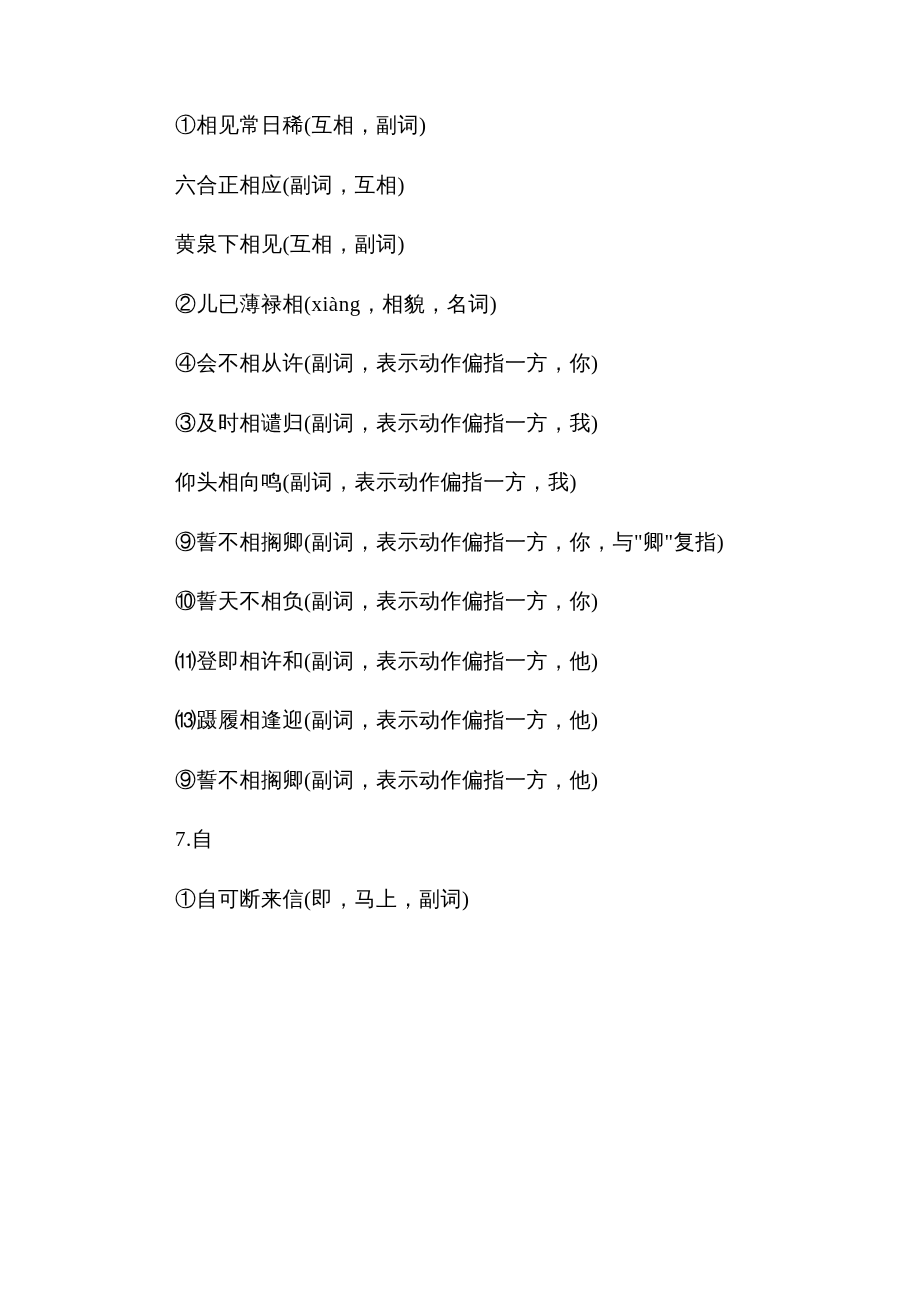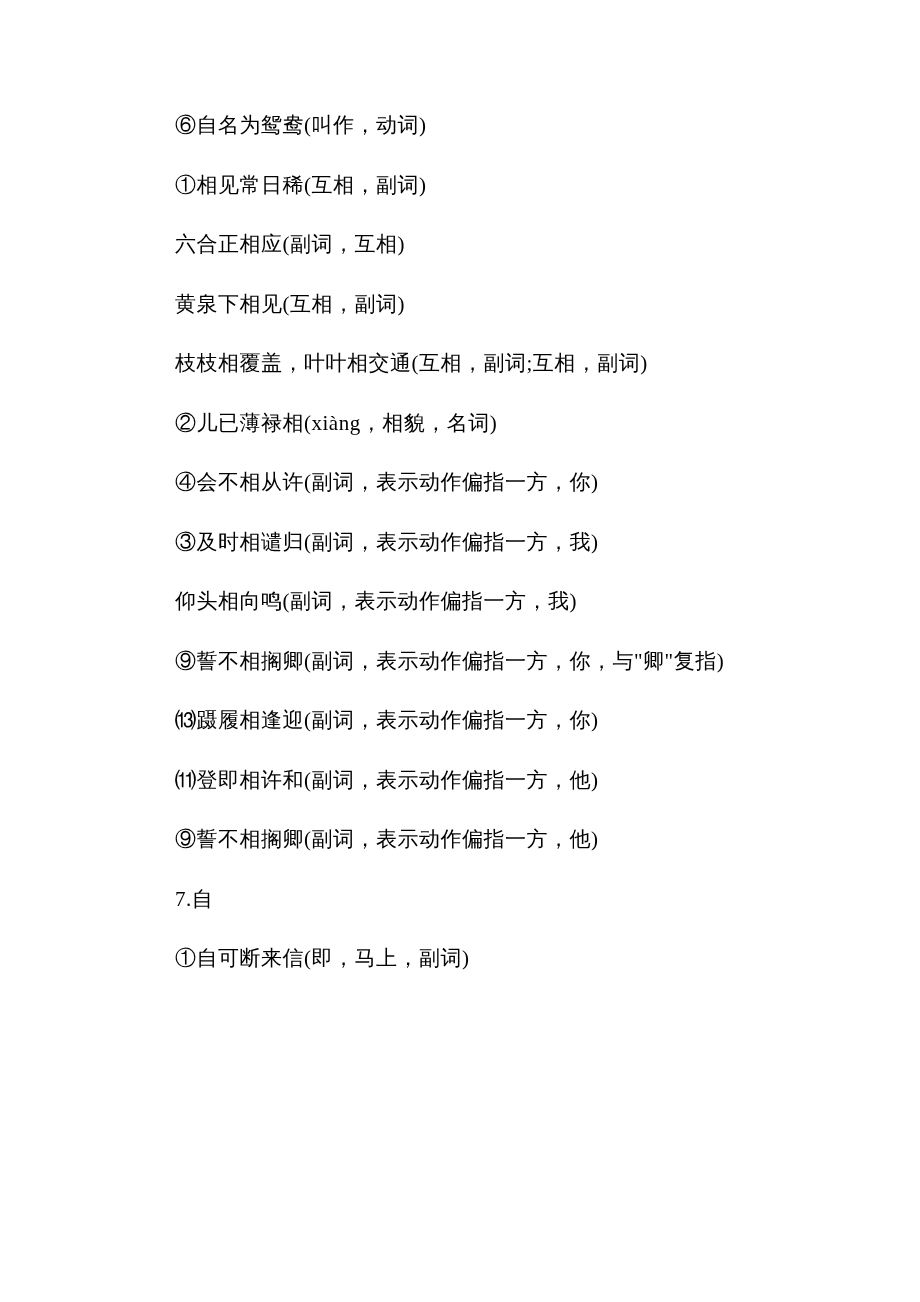--- a/index.html
+++ b/index.html
@@ -15,28 +15,27 @@
     }
     .line {
       margin-bottom: 28px;
       letter-spacing: 0.5px;
     }
   </style>
 </head>
 <body>
 
 <div id="content">
-    <div class="line">⑥自名为鸳鸯(叫作，动词)</div>
     <div class="line">①相见常日稀(互相，副词)</div>
     <div class="line">六合正相应(副词，互相)</div>
     <div class="line">黄泉下相见(互相，副词)</div>
-    <div class="line">枝枝相覆盖，叶叶相交通(互相，副词;互相，副词)</div>
     <div class="line">②儿已薄禄相(xiàng，相貌，名词)</div>
     <div class="line">④会不相从许(副词，表示动作偏指一方，你)</div>
     <div class="line">③及时相谴归(副词，表示动作偏指一方，我)</div>
     <div class="line">仰头相向鸣(副词，表示动作偏指一方，我)</div>
     <div class="line">⑨誓不相搁卿(副词，表示动作偏指一方，你，与"卿"复指)</div>
-    <div class="line">⒀蹑履相逢迎(副词，表示动作偏指一方，你)</div>
+    <div class="line">⑩誓天不相负(副词，表示动作偏指一方，你)</div>
     <div class="line">⑾登即相许和(副词，表示动作偏指一方，他)</div>
+    <div class="line">⒀蹑履相逢迎(副词，表示动作偏指一方，他)</div>
     <div class="line">⑨誓不相搁卿(副词，表示动作偏指一方，他)</div>
     <div class="line">7.自</div>
     <div class="line">①自可断来信(即，马上，副词)</div>
   </div>
 
 </body></html>

